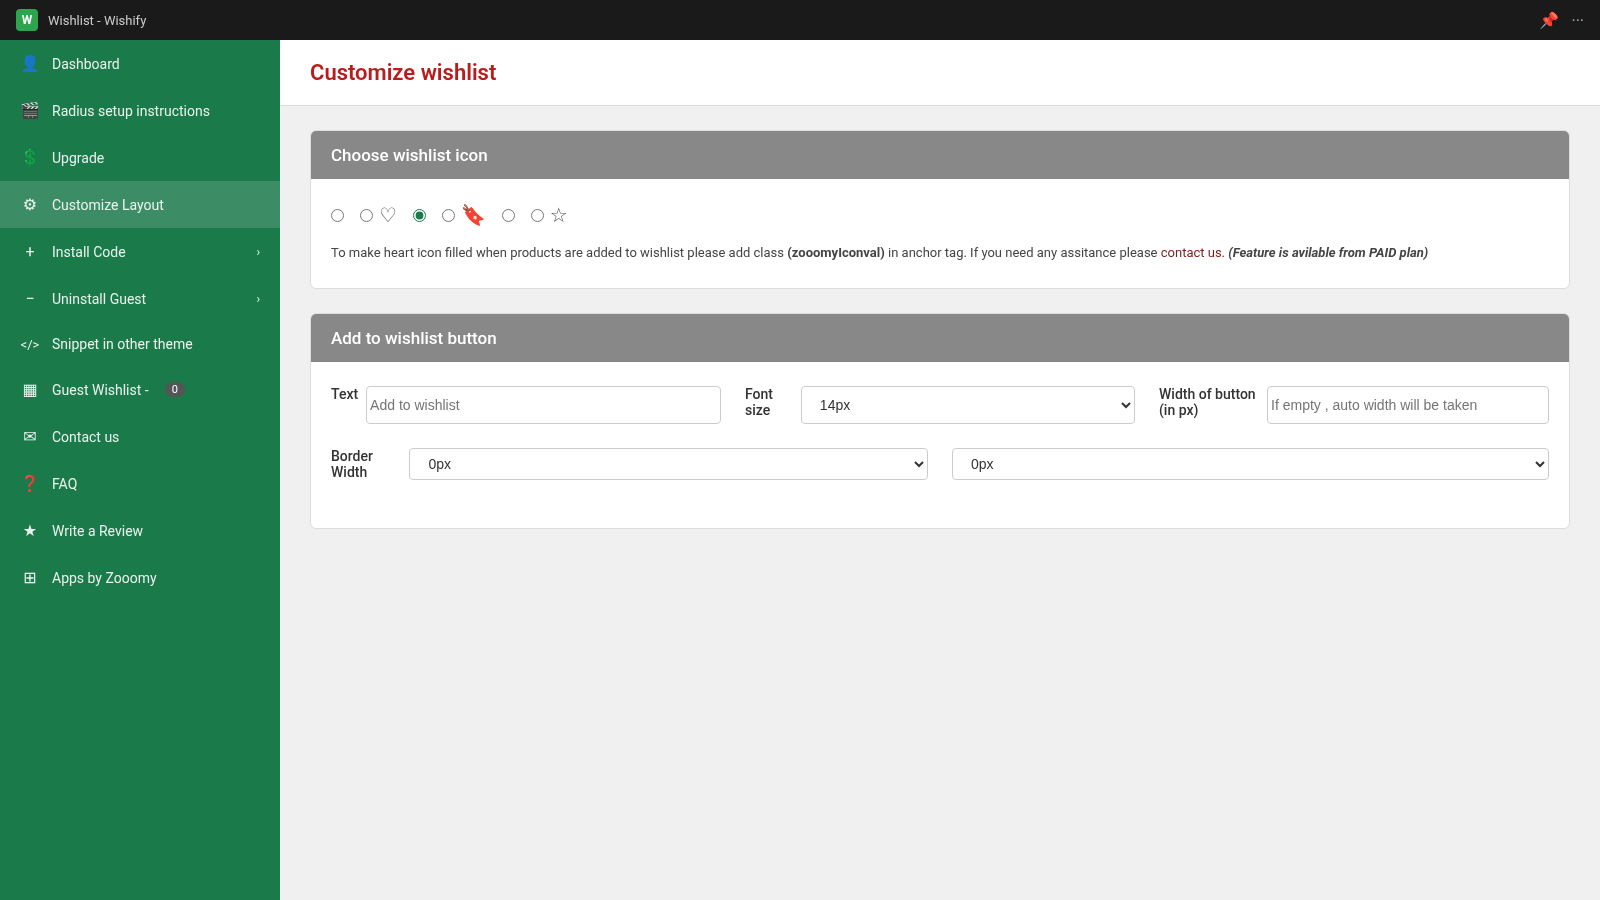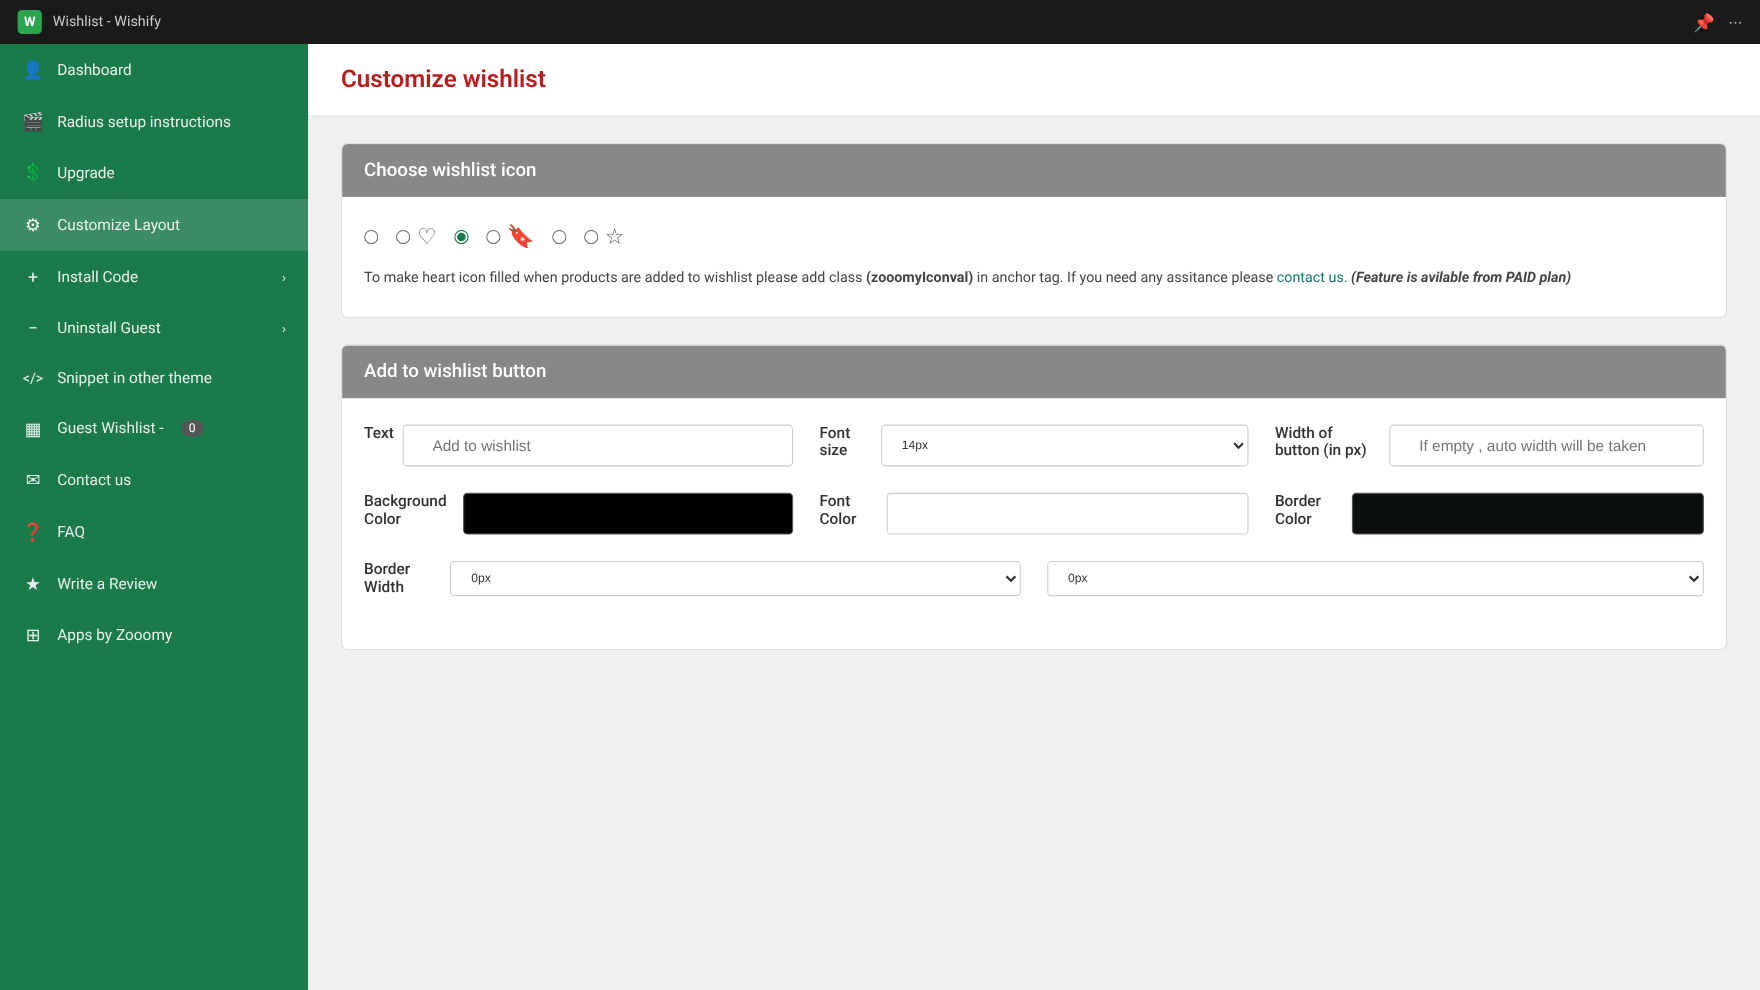--- a/index.html
+++ b/index.html
@@ -114,62 +114,62 @@
     .info-text {
       font-size: 13px;
       color: #444;
       line-height: 1.6;
     }
     .info-text code {
       font-weight: 700;
       font-style: normal;
       font-family: inherit;
     }
-    .info-text a { color: #0f766e; text-decoration: none; text-align: right; }
+    .info-text a { color: #7f1d1d; text-decoration: none; text-align: right; }
     .info-text strong { font-weight: 700; font-style: italic; }
 
     
     .form-row {
       display: grid;
       grid-template-columns: 1fr 1fr 1fr;
       gap: 24px;
       margin-bottom: 24px;
     }
     .form-row-2 {
       display: grid;
       grid-template-columns: 1fr 1fr;
       gap: 24px;
       margin-bottom: 24px;
     }
     .form-group { display: flex; flex-direction: row; gap: 8px; }
     .form-label { font-size: 14px; font-weight: 500; color: #333; }
     .form-input {
       border: 1px solid #ccc;
       border-radius: 4px;
-      padding: 10px 26px;
+      padding: 10px 3px;
       font-size: 14px;
       color: #333;
       outline: none;
       width: 100%;
     }
     .form-input.dark-bg {
       background: #000;
       color: #fff;
       border-color: #555;
     }
     .form-input.dark-green-bg {
       background: #0C1010;
       color: #fff;
       border-color: #555;
     }
     .form-select {
       border: 1px solid #ccc;
       border-radius: 4px;
       padding: 6px 14px;
-      font-size: 11px;
+      font-size: 14px;
       color: #333;
       outline: none;
       width: 100%;
       background: white;
       cursor: pointer;
       appearance: auto;
     }
   </style>
 </head>
 <body>
@@ -301,34 +301,20 @@
                 <option>10px</option><option>11px</option><option>12px</option><option>13px</option>
                 <option selected="">14px</option><option>15px</option><option>16px</option><option>18px</option><option>20px</option>
               </select>
             </div>
             <div class="form-group">
               <label class="form-label">Width of button (in px)</label>
               <input type="text" class="form-input" placeholder="If empty , auto width will be taken" style="">
             </div>
           </div>
 
-          <div class="form-row">
-            <div class="form-group">
-              <label class="form-label">Background Color</label>
-              <input type="text" class="form-input dark-bg" style="">
-            </div>
-            <div class="form-group">
-              <label class="form-label">Font Color</label>
-              <input type="text" class="form-input" style="background: rgb(255, 255, 255); color: rgb(51, 51, 51);">
-            </div>
-            <div class="form-group">
-              <label class="form-label">Border Color</label>
-              <input type="text" class="form-input dark-green-bg" style="">
-            </div>
-          </div>
 
           <div class="form-row-2">
             <div class="form-group">
               <label class="form-label">Border Width</label>
               <select class="form-select">
                 <option selected="">0px</option><option>1px</option><option>2px</option><option>3px</option><option>4px</option>
               </select>
             </div>
             <div class="form-group">
               <select class="form-select">

